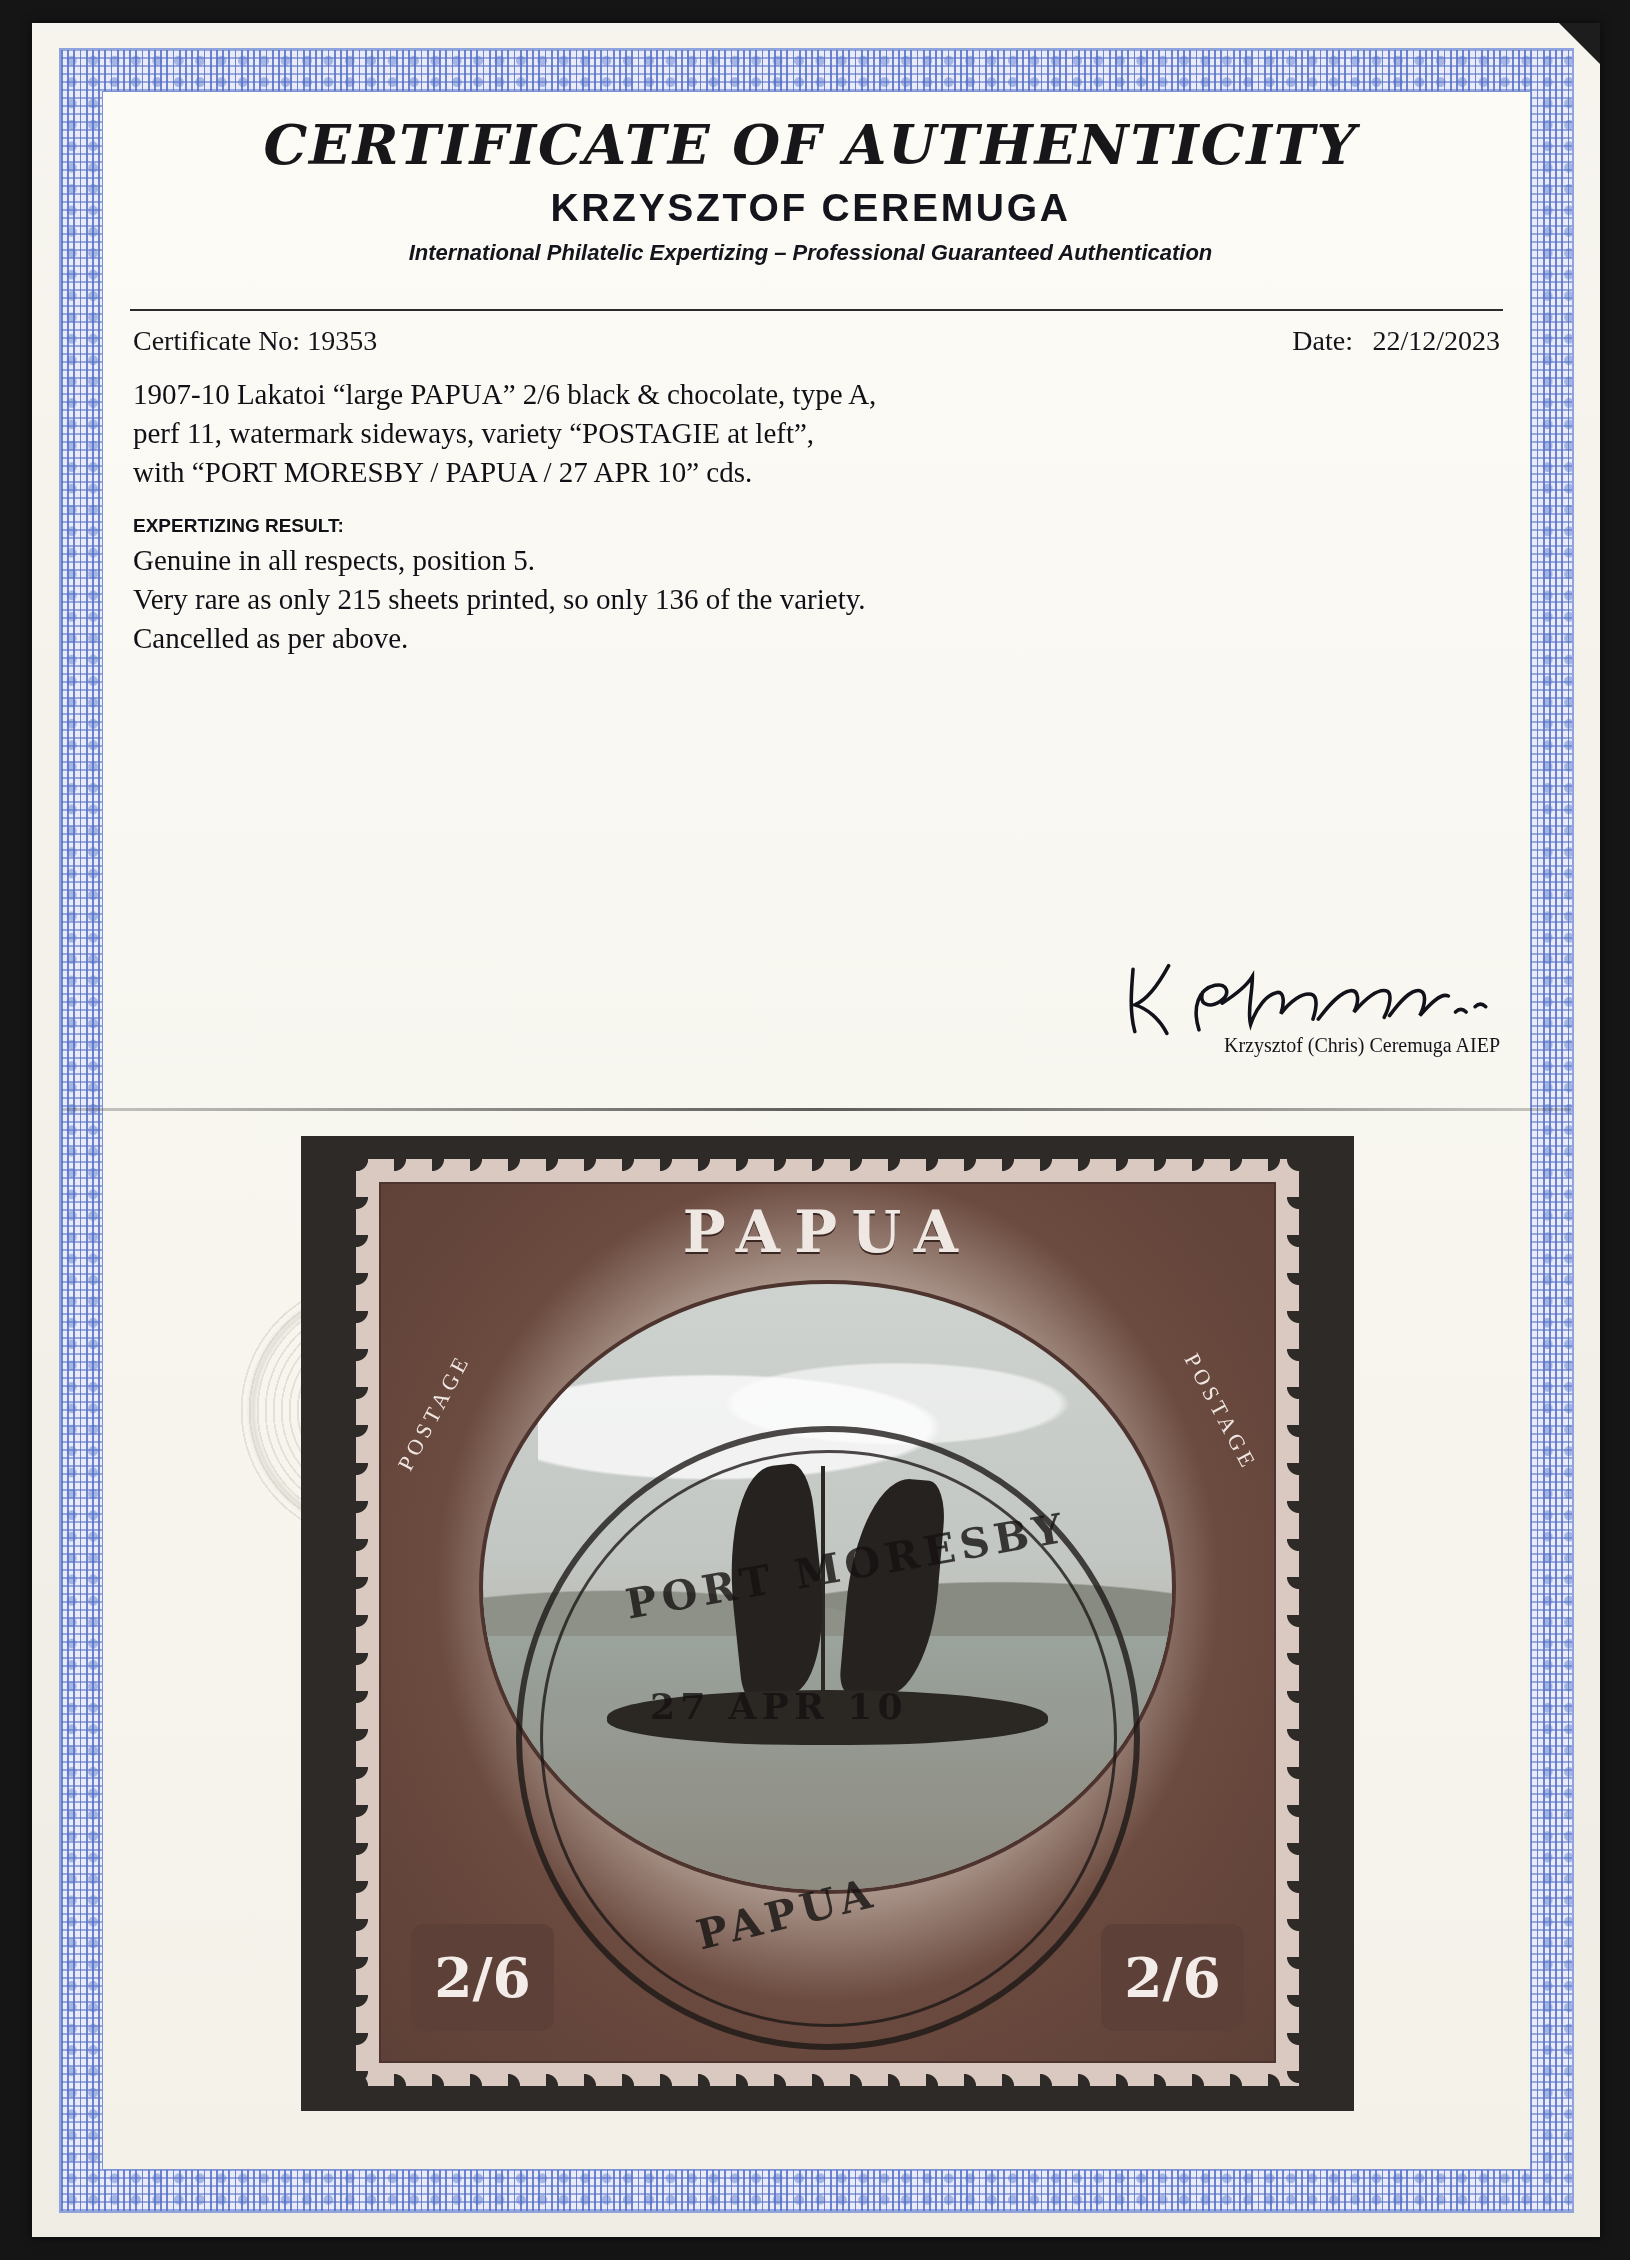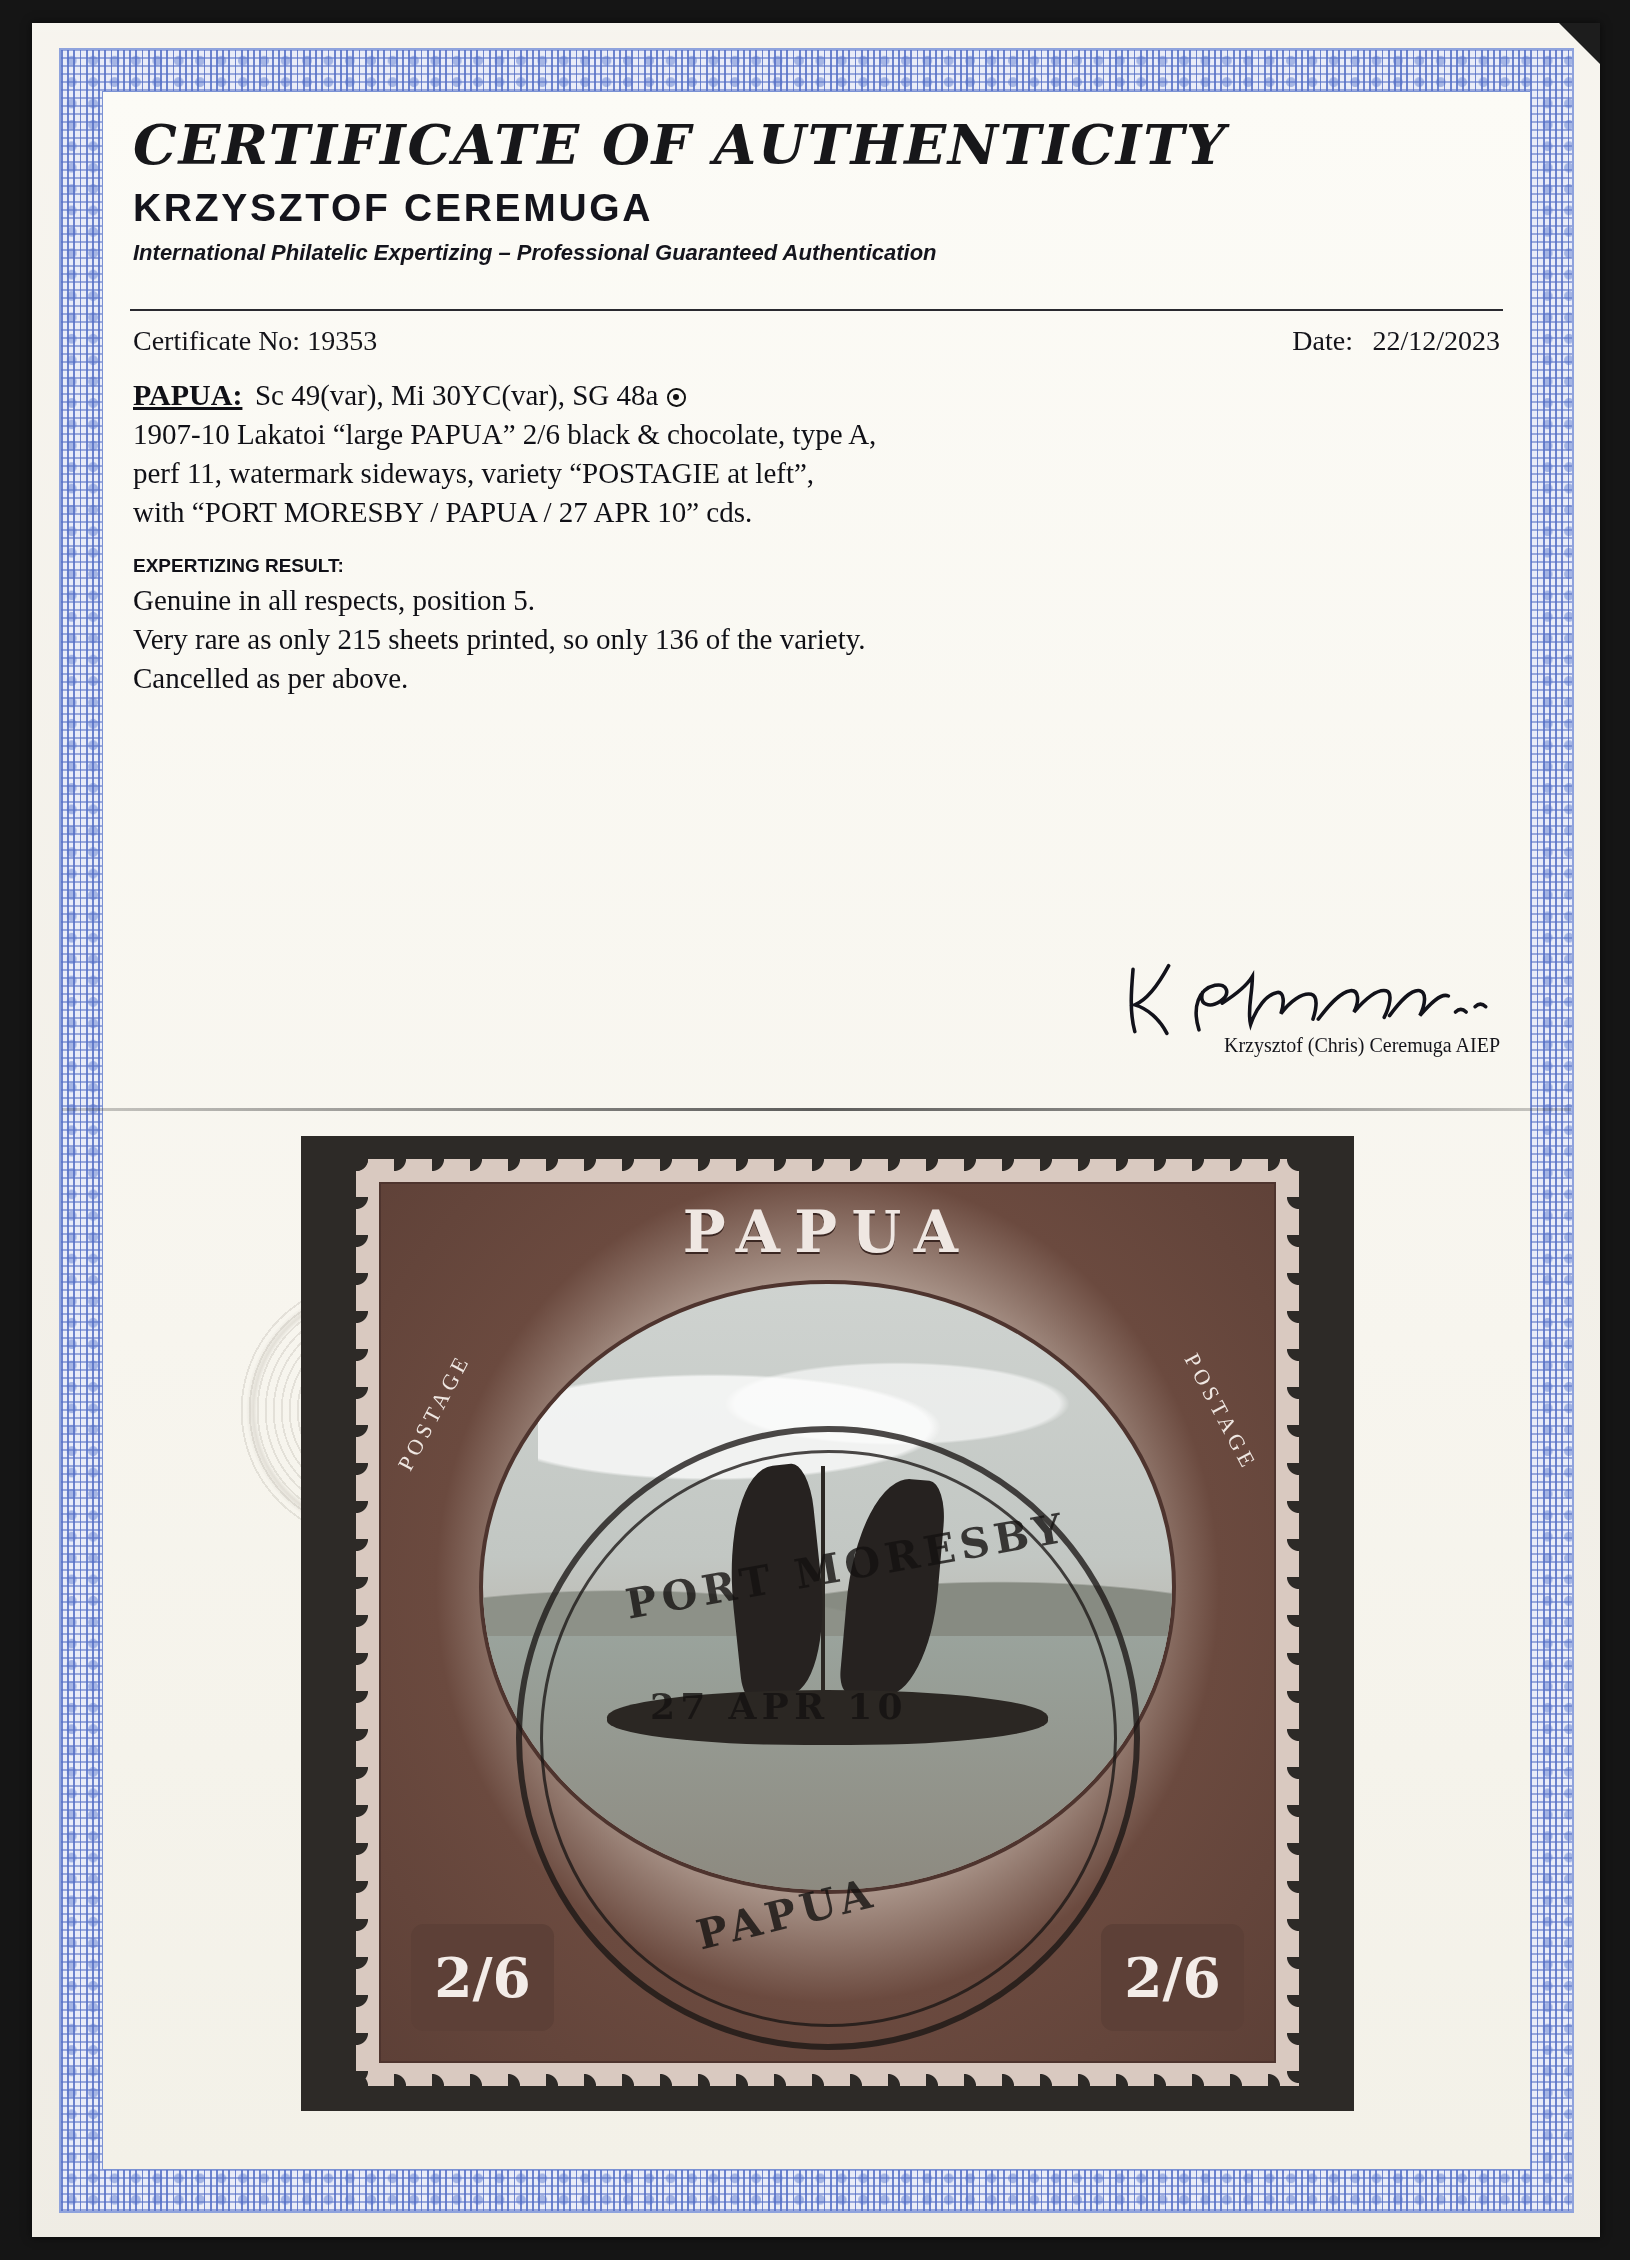--- a/index.html
+++ b/index.html
@@ -67,20 +67,21 @@
     inset: 0;
     background:
       linear-gradient(180deg, #fcfbf6 0%, #f7f5ee 60%, #f3f1e8 100%);
   }
 
   
   .header {
     position: absolute;
     left: 0; right: 12px; top: 0;
     padding: 19.6px 30px 9px 30px;
+    text-align: center;
   }
   .cert-title {
     font-family: "DejaVu Serif", serif;
     font-style: italic;
     font-weight: 700;
     font-size: 55px;
     letter-spacing: 1.8px;
     color: #17171a;
     white-space: nowrap;
   }
@@ -385,23 +386,20 @@
             <span>Certificate No:</span>
             <span>19353</span>
           </div>
           <div>
             <span class="date-label">Date:</span>
             <span>22/12/2023</span>
           </div>
         </div>
 
         <div class="body-block">
-          <div class="line">
-            <span class="country">PAPUA:</span><span>Sc 49(var), Mi 30YC(var), SG 48a</span><span class="dot-icon"></span>
-          </div>
           <div class="line">1907-10 Lakatoi “large PAPUA” 2/6 black &amp; chocolate, type A,</div>
           <div class="line">perf 11, watermark sideways, variety “POSTAGIE at left”,</div>
           <div class="line">with “PORT MORESBY / PAPUA / 27 APR 10” cds.</div>
 
           <div class="section-head">EXPERTIZING RESULT:</div>
           <div class="line">Genuine in all respects, position 5.</div>
           <div class="line">Very rare as only 215 sheets printed, so only 136 of the variety.</div>
 
           <div class="line">Cancelled as per above.</div>
         </div>

